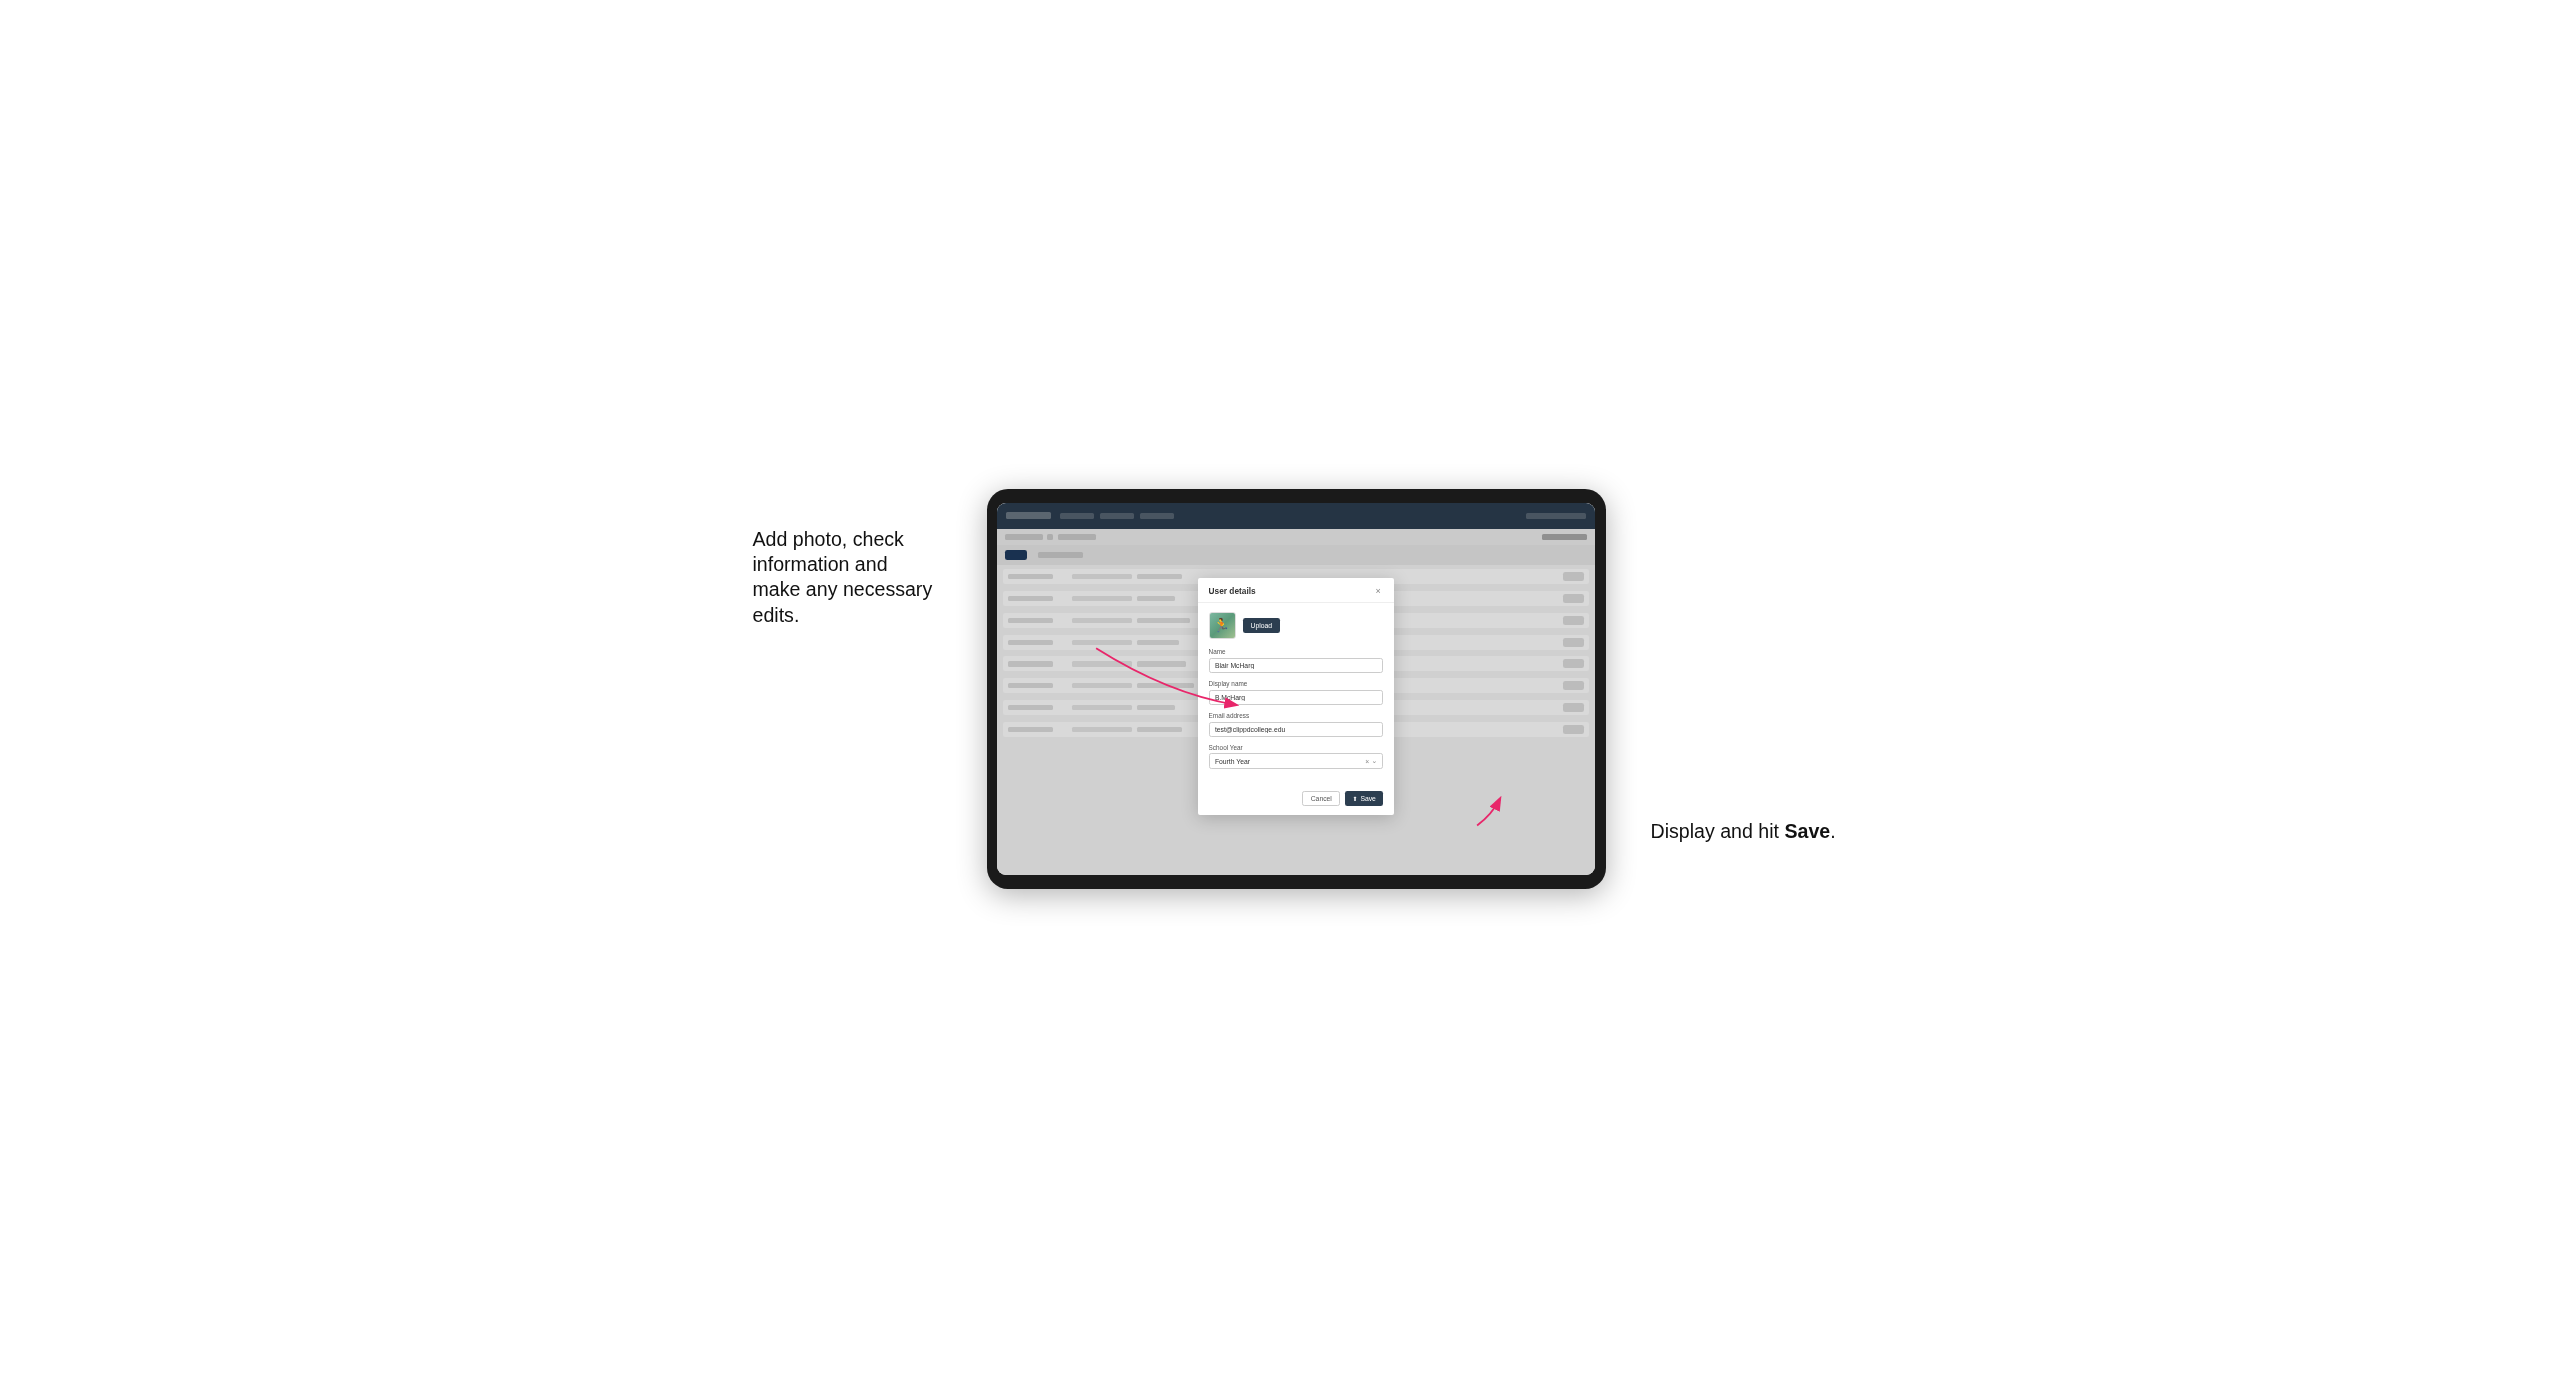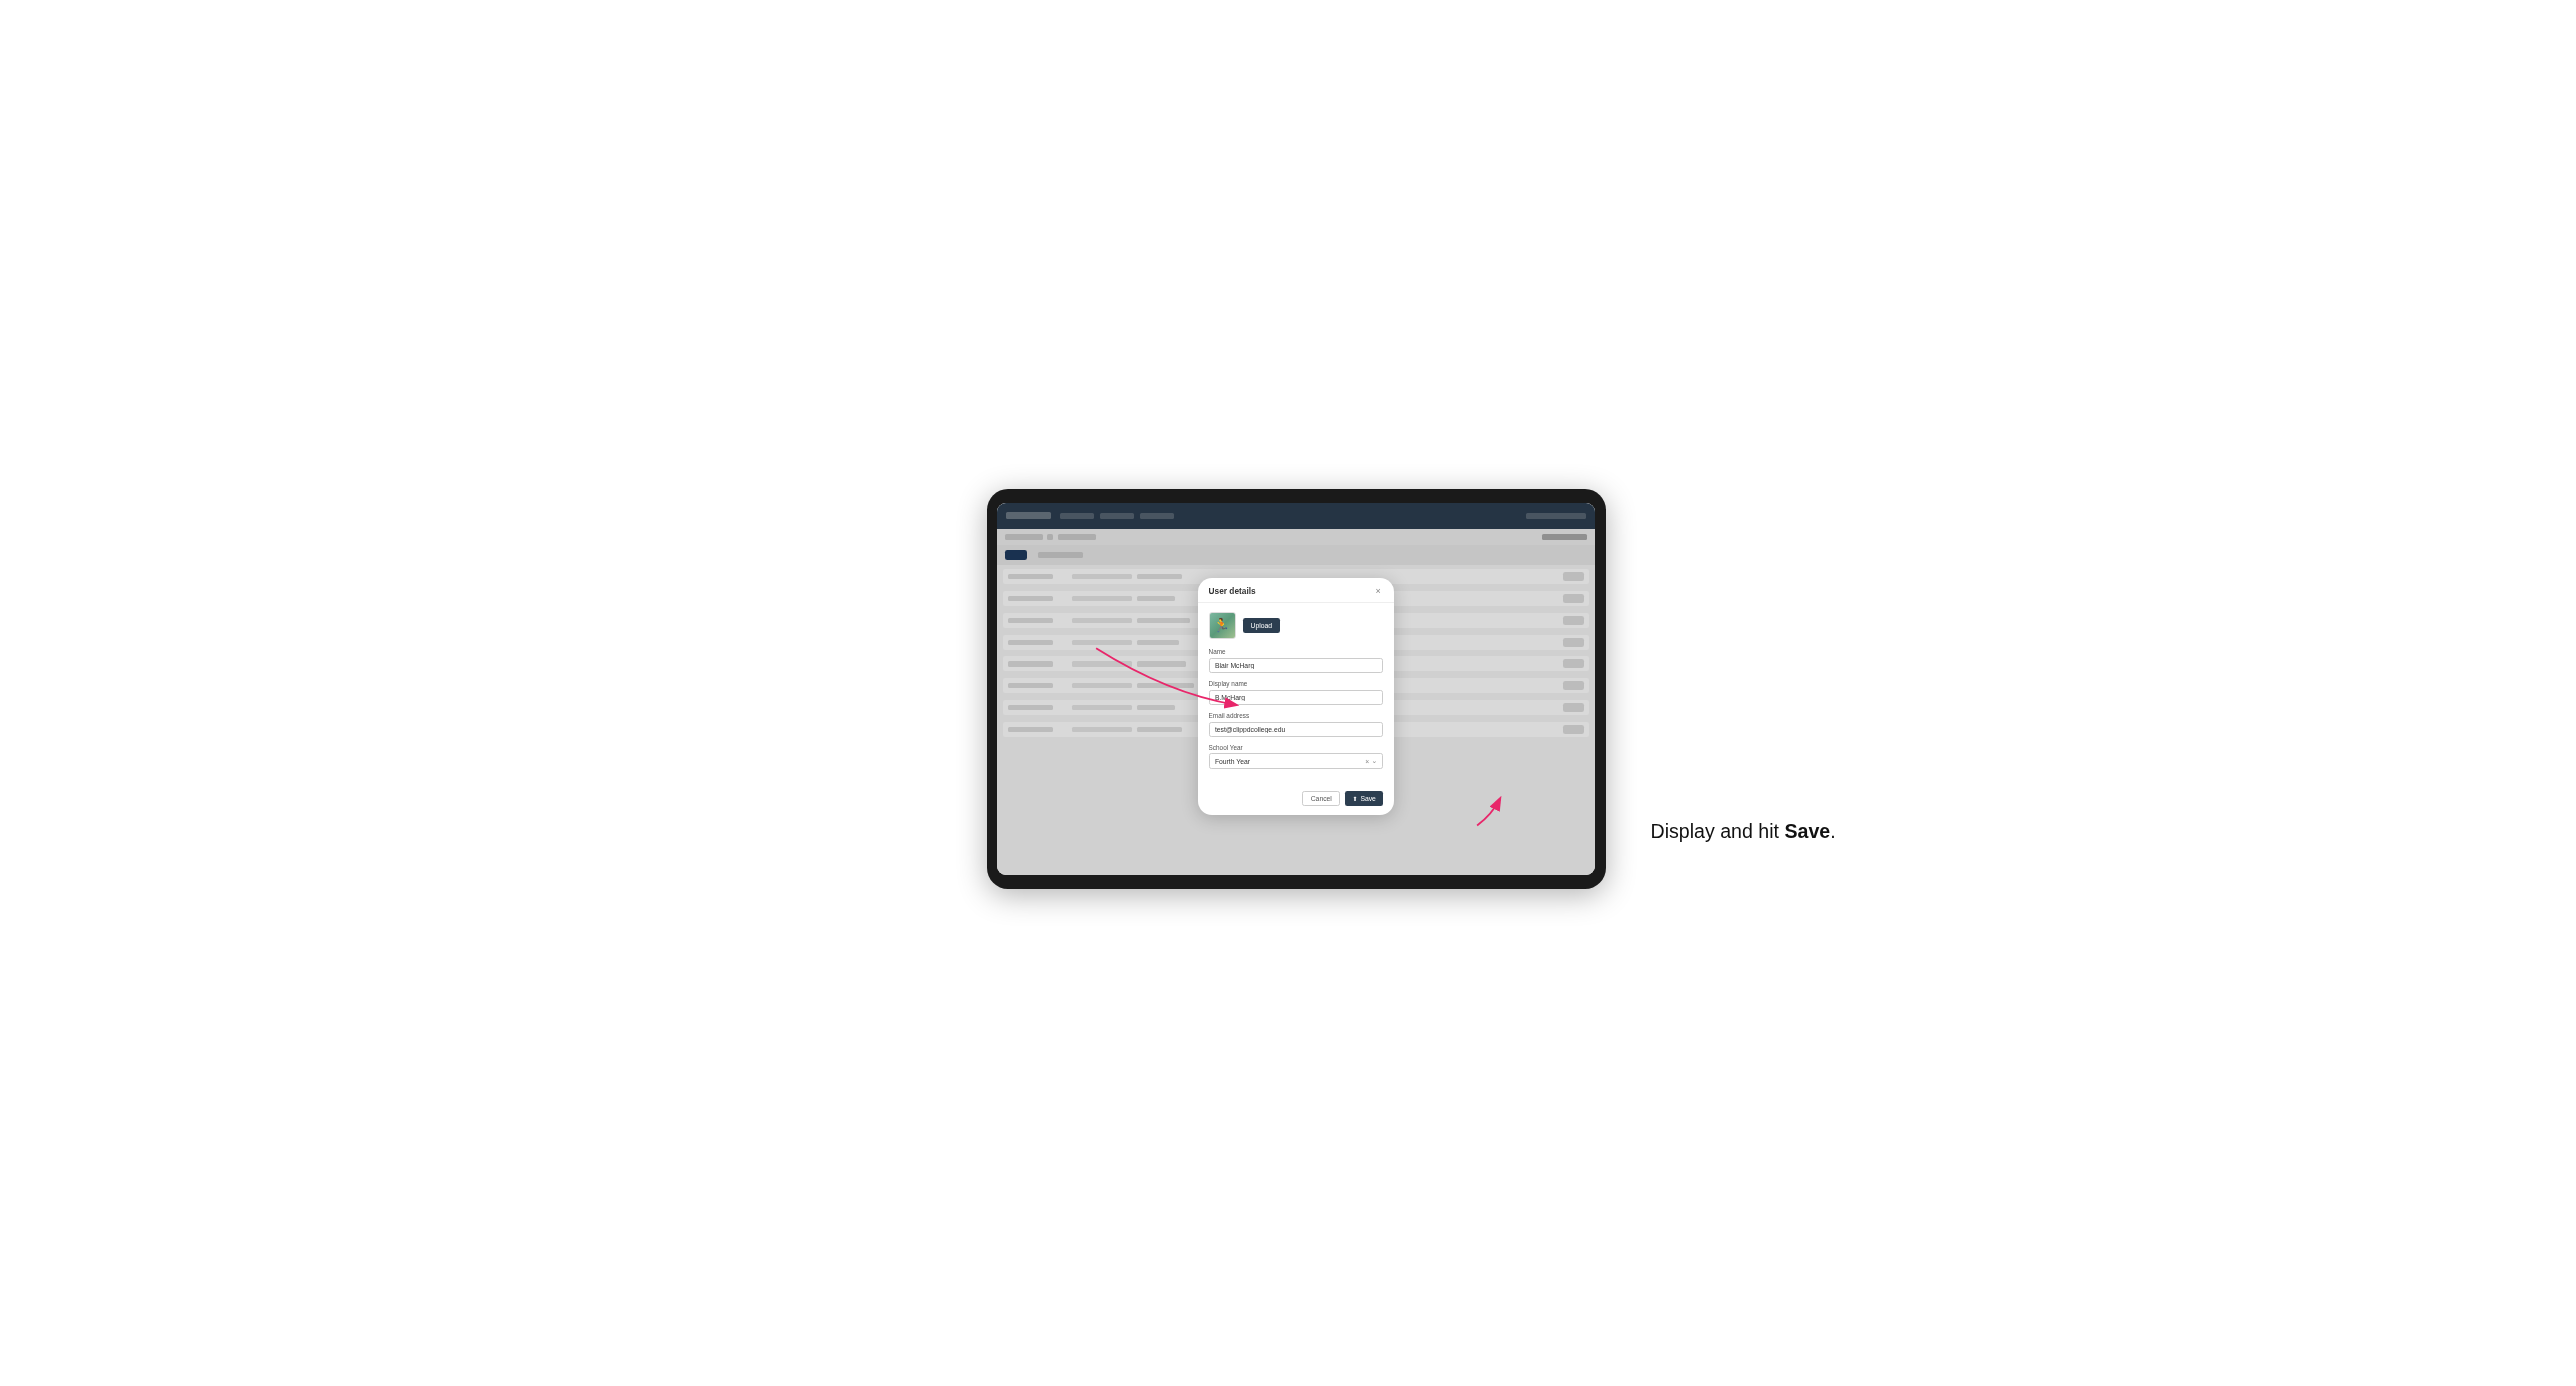--- a/index.html
+++ b/index.html
@@ -203,21 +203,21 @@
       inset: 0;
       background: rgba(0,0,0,0.15);
       display: flex;
       align-items: center;
       justify-content: center;
       z-index: 5;
     }
 
     .modal {
       background: white;
-      border-radius: 14px;
+      border-radius: 2px;
       width: 196px;
       box-shadow: 0 3px 18px rgba(0,0,0,0.2);
       overflow: hidden;
       position: relative;
       top: 7.5px;
     }
 
     .modal-header {
       display: flex;
       align-items: center;
@@ -359,20 +359,21 @@
 
     .save-icon {
       font-size: 6px;
     }
   </style>
 </head>
 <body>
 
 <div class="scene">
 
+  <div class="annotation-left">Add photo, check information and make any necessary edits.</div>
 
   <div class="annotation-right">
     <span>Display and hit </span><strong>Save</strong><span>.</span>
   </div>
 
   <div class="tablet">
     <div class="tablet-screen">
 
       <div class="app-bg">
         <div class="app-header">

